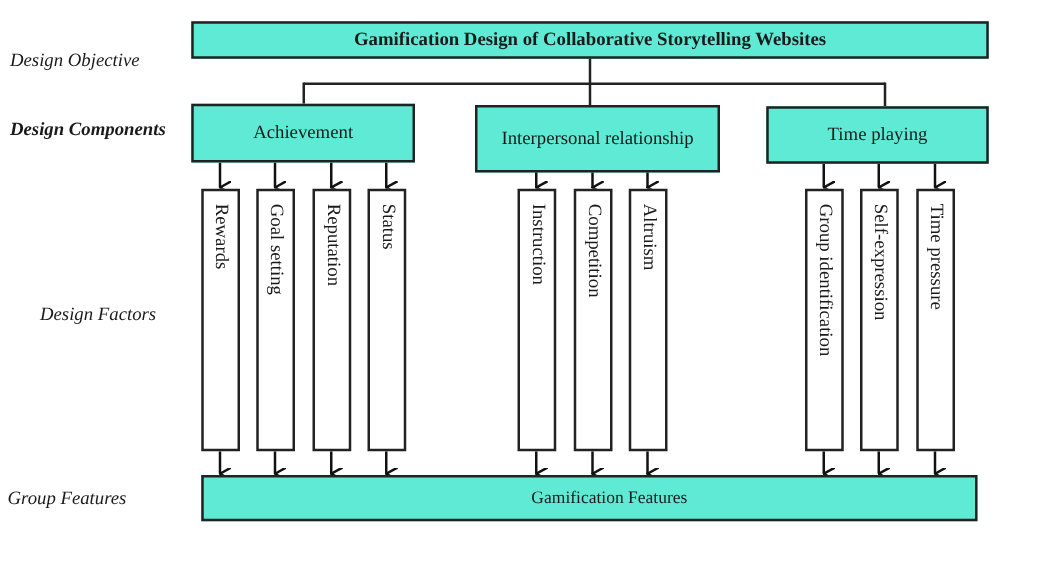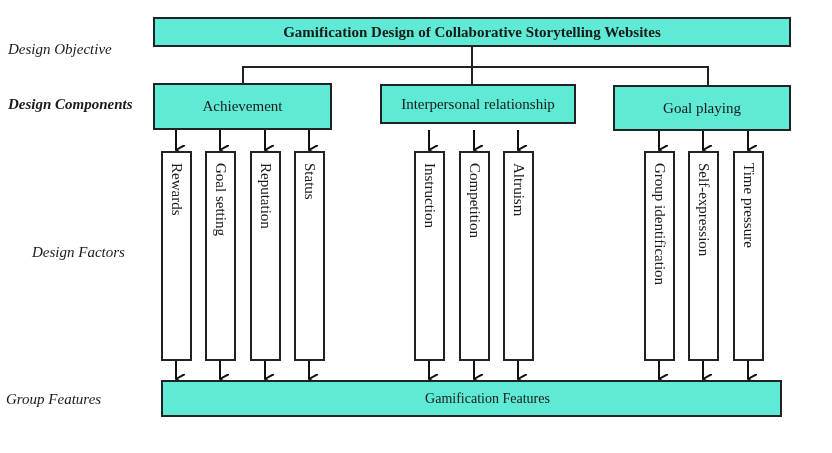--- a/index.html
+++ b/index.html
@@ -56,25 +56,25 @@
     </g>
 </svg>
 
 <div class="box obj" style="left:153px; top:17px; width:638px; height:30px;">
   <span class="t">Gamification Design of Collaborative Storytelling Websites</span>
 </div>
 
 <div class="box" style="left:153px; top:83px; width:179px; height:47px;">
   <span class="t">Achievement</span>
 </div>
-<div class="box" style="left:380px; top:84px; width:196px; height:40px;">
+<div class="box" style="left:380px; top:84px; width:196px; height:54px;">
   <span class="t">Interpersonal relationship</span>
 </div>
 <div class="box" style="left:613px; top:85px; width:178px; height:46px;">
-  <span class="t">Goal playing</span>
+  <span class="t">Time playing</span>
 </div>
 
 <div class="factor" style="left:161px;">
     <span class="vt">Rewards</span>
   </div>
 <div class="factor" style="left:205px;">
     <span class="vt">Goal setting</span>
   </div>
 <div class="factor" style="left:250px;">
     <span class="vt">Reputation</span>

